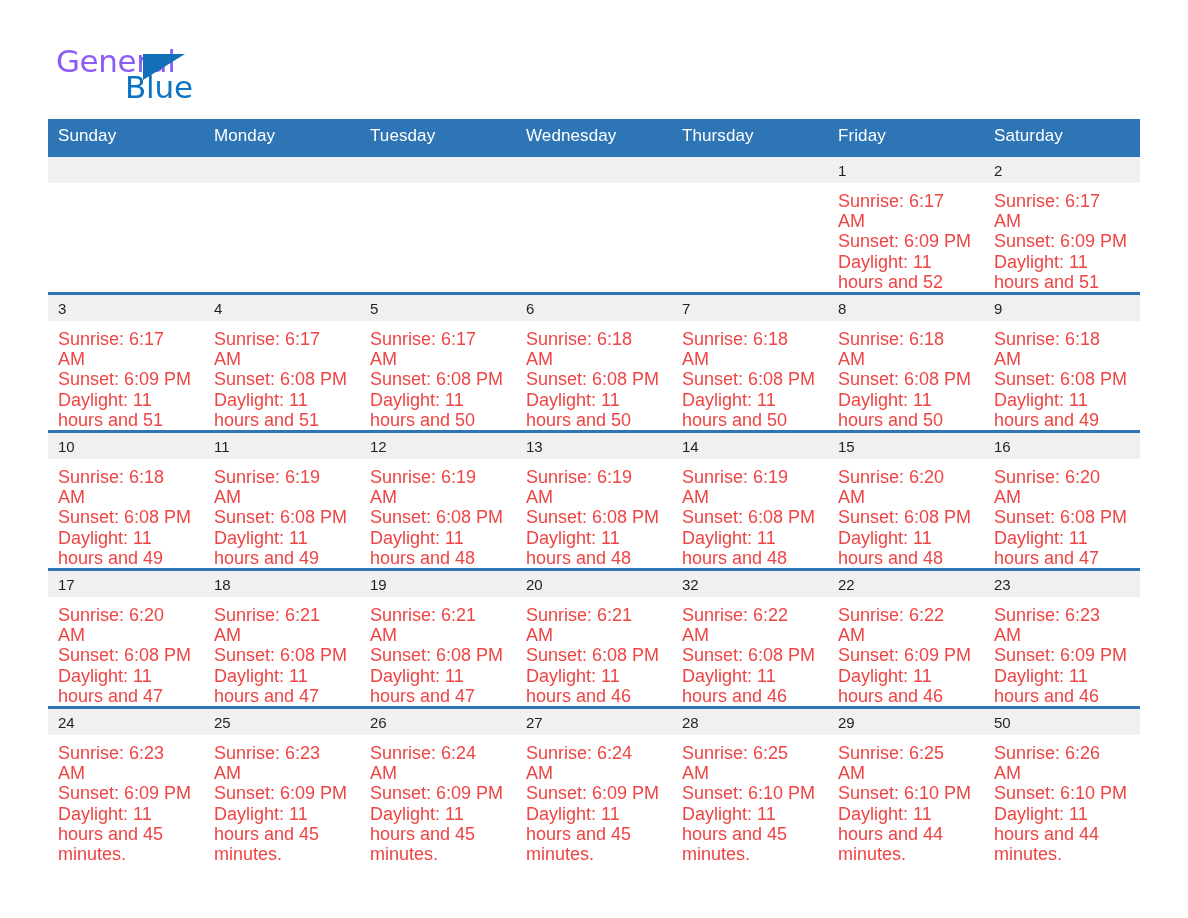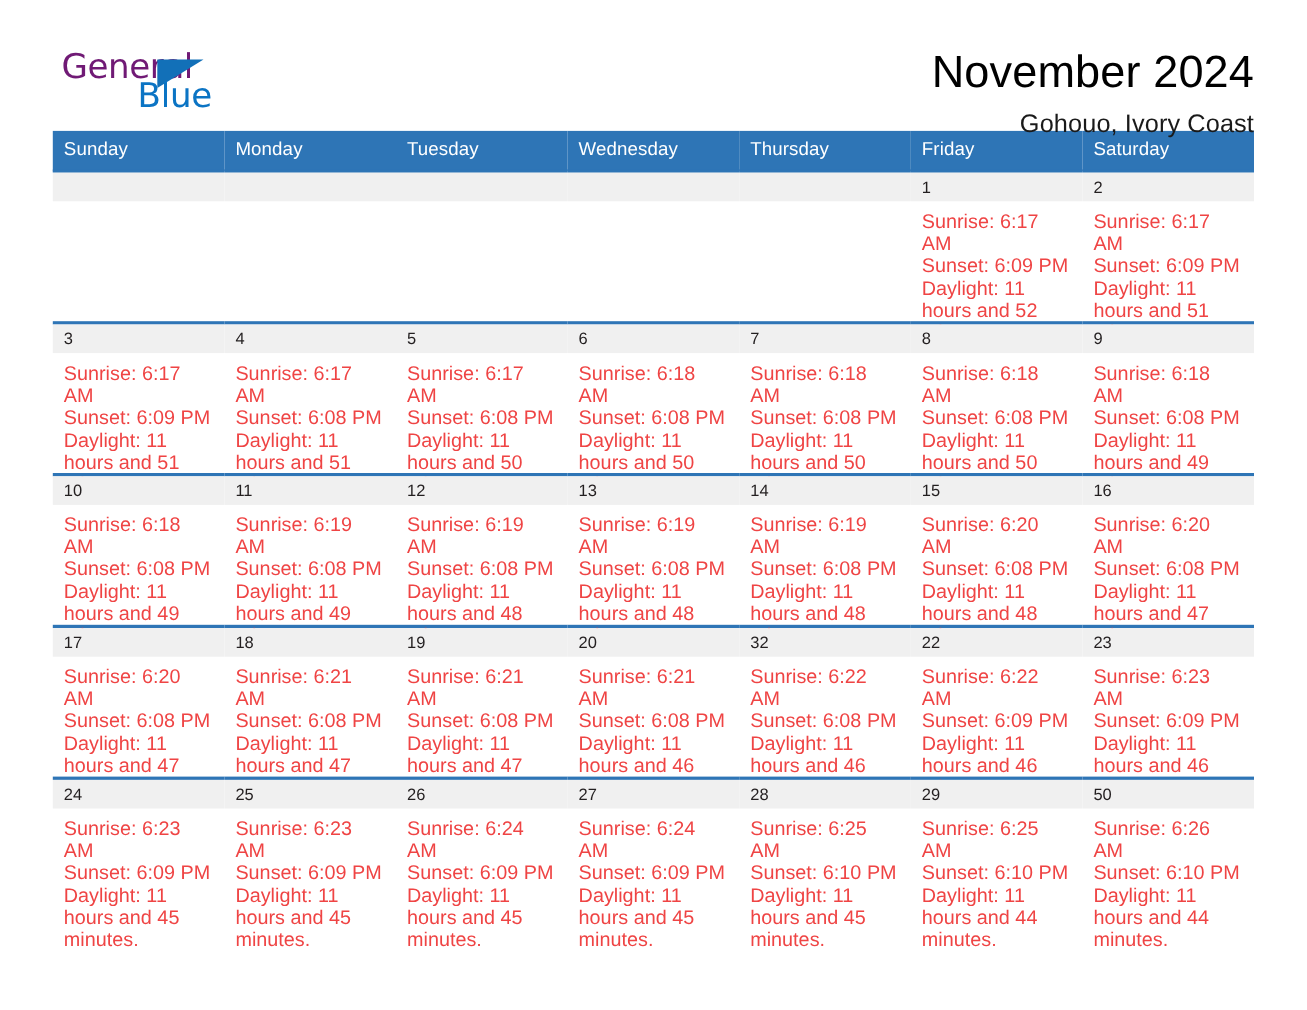--- a/index.html
+++ b/index.html
@@ -37,21 +37,21 @@
     width: 150px;
     height: 62px;
     flex: 0 0 auto;
   }
   .logo-general {
     position: absolute;
     left: 8px;
     top: 2px;
     font-size: 31px;
     letter-spacing: -0.4px;
-    color: #701a75;
+    color: #8b5cf6;
     font-family: "DejaVu Sans", sans-serif;
     line-height: 1;
   }
   .logo-tri {
     position: absolute;
     left: 95px;
     top: 10px;
     width: 0;
     height: 0;
     border-left: 42px solid #1270b8;
@@ -148,24 +148,20 @@
 <div class="page">
 
   <div class="header">
 
     <div class="logo">
       <span class="logo-general">General</span>
       <span class="logo-tri"></span>
       <span class="logo-blue">Blue</span>
     </div>
 
-    <div class="title-block">
-      <h1 class="title">November 2024</h1>
-      <p class="subtitle">Gohouo, Ivory Coast</p>
-    </div>
 
   </div>
 
   <table class="calendar">
     <colgroup>
       <col>
         <col>
         <col>
         <col>
         <col>

